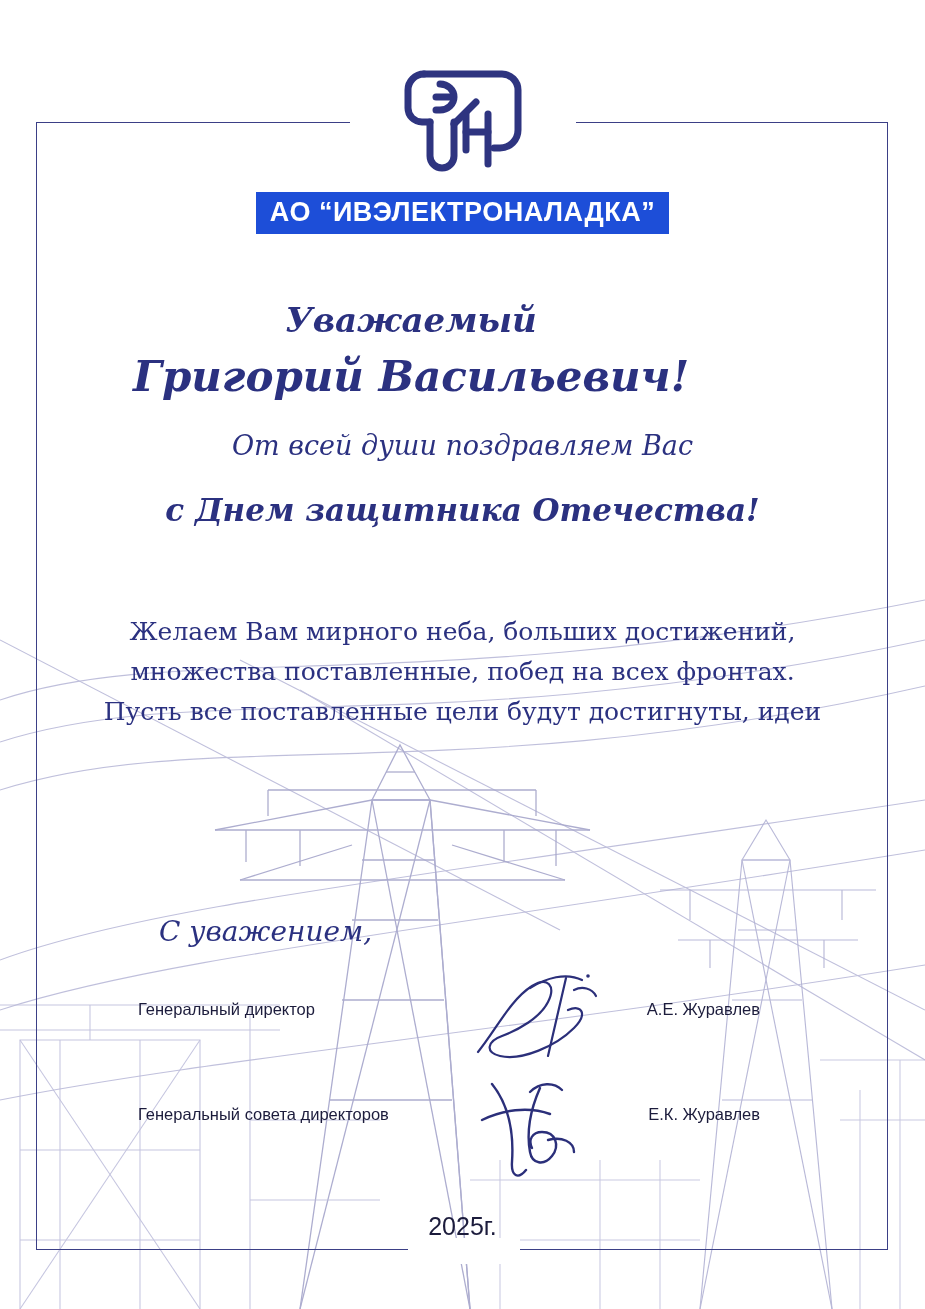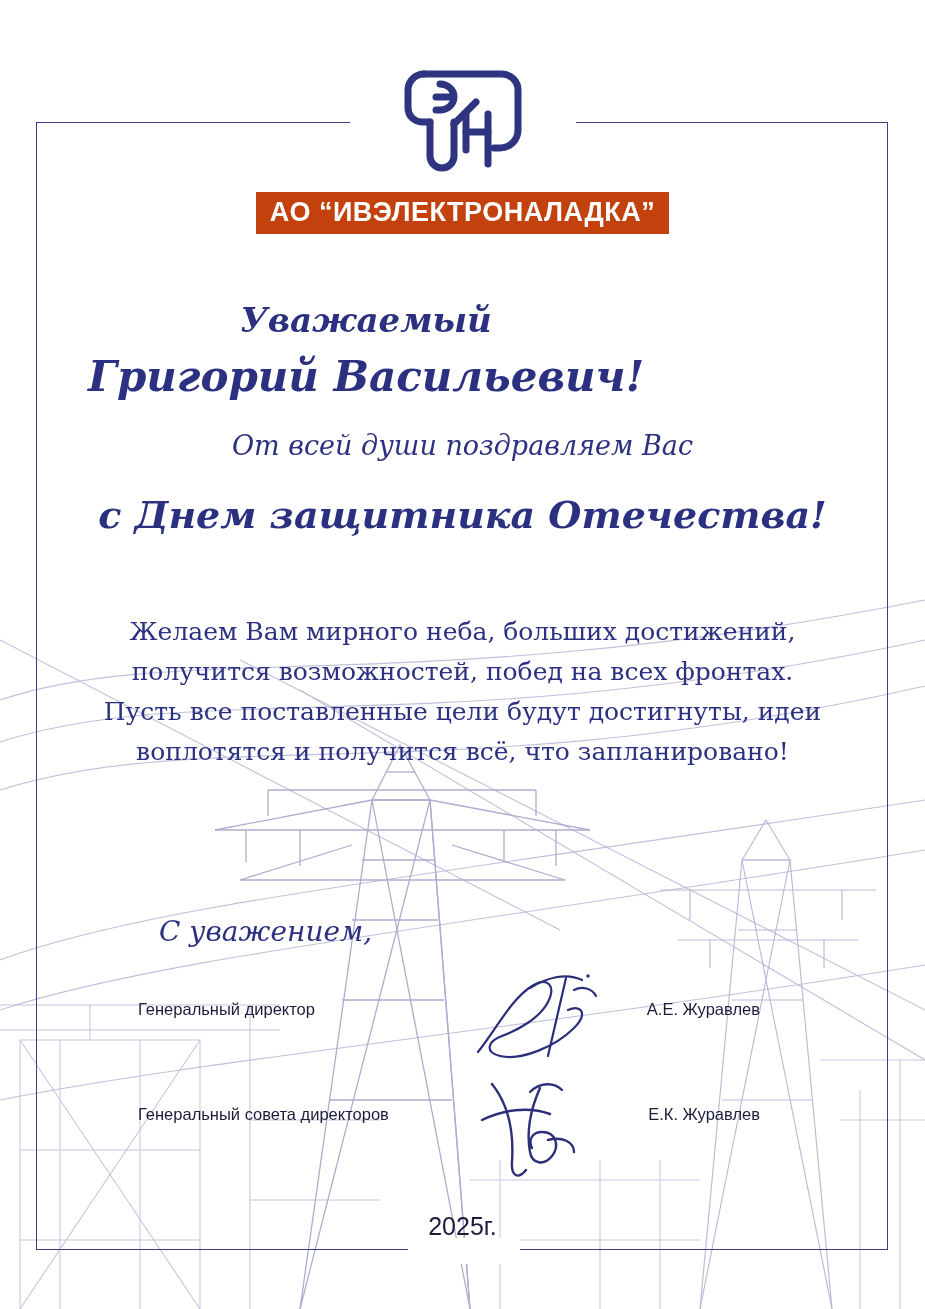--- a/index.html
+++ b/index.html
@@ -70,37 +70,38 @@
   #logo-wrap svg { display: inline-block; }
 
   #company-bar {
     position: absolute;
     left: 0; top: 192px;
     width: 925px;
     text-align: center;
   }
   #company-bar .bar {
     display: inline-block;
-    background: #c2410c;
+    background: #1d4ed8;
     color: #ffffff;
     font-family: "Liberation Sans", sans-serif;
     font-weight: bold;
     font-size: 27px;
     letter-spacing: 0.5px;
     padding: 5px 14px 6px 14px;
   }
 
   .salutation {
     position: absolute;
     width: 732px;
     text-align: center;
     font-family: "DejaVu Serif", serif;
     font-style: italic;
     font-weight: bold;
     color: #2b3180;
+    margin-left: 45px;
   }
   #salutation-1 { top: 300px; font-size: 34px; }
   #salutation-2 { top: 352px; font-size: 42px; }
 
   #congrat-line {
     position: absolute;
     top: 430px;
     width: 925px;
     text-align: center;
     font-family: "DejaVu Serif", serif;
@@ -110,21 +111,21 @@
   }
 
   #occasion {
     position: absolute;
     top: 492px;
     width: 925px;
     text-align: center;
     font-family: "DejaVu Serif", serif;
     font-style: italic;
     font-weight: bold;
-    font-size: 38px;
+    font-size: 31px;
     color: #2b3180;
   }
 
   #wishes {
     position: absolute;
     top: 612px;
     left: 100px;
     width: 725px;
     text-align: center;
     font-family: "DejaVu Serif", serif;
@@ -302,23 +303,22 @@
     </div>
 
     <div class="salutation" id="salutation-1">Уважаемый</div>
     <div class="salutation" id="salutation-2">Григорий Васильевич!</div>
 
     <div id="congrat-line">От всей души поздравляем Вас</div>
     <div id="occasion">с  Днем защитника Отечества!</div>
 
     <div id="wishes">
       <div>Желаем Вам мирного неба, больших достижений,</div>
-      <div>получится возможностей, побед на всех фронтах.</div>
+      <div>множества поставленные, побед на всех фронтах.</div>
       <div>Пусть все поставленные цели будут достигнуты, идеи</div>
-      <div>воплотятся и получится всё, что запланировано!</div>
     </div>
 
     <div id="regards">С уважением,</div>
 
     <div class="sig-row" id="sig-row-1">
       <span class="title">Генеральный директор</span>
       <span class="name">А.Е. Журавлев</span>
     </div>
 
     <div class="sig-row" id="sig-row-2">

